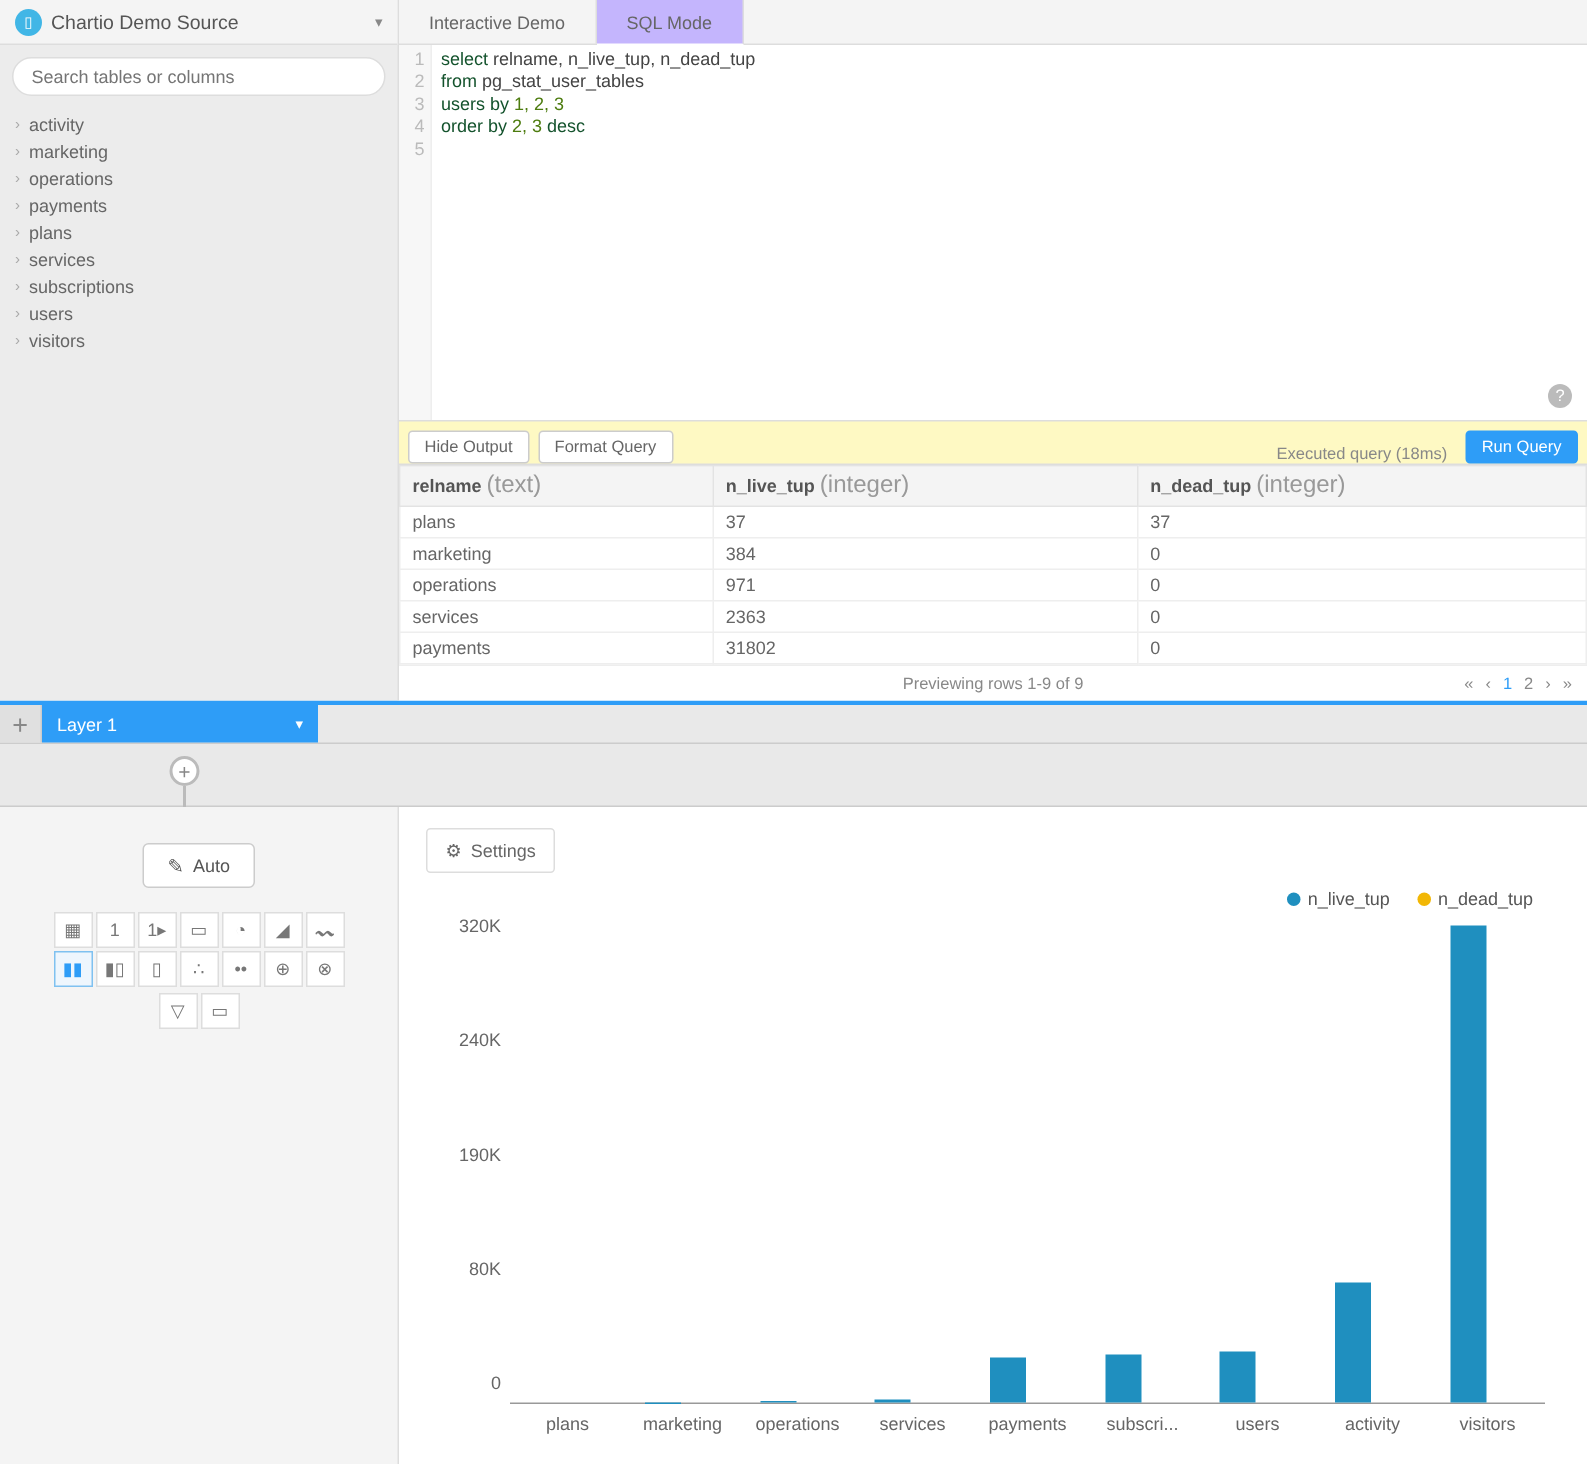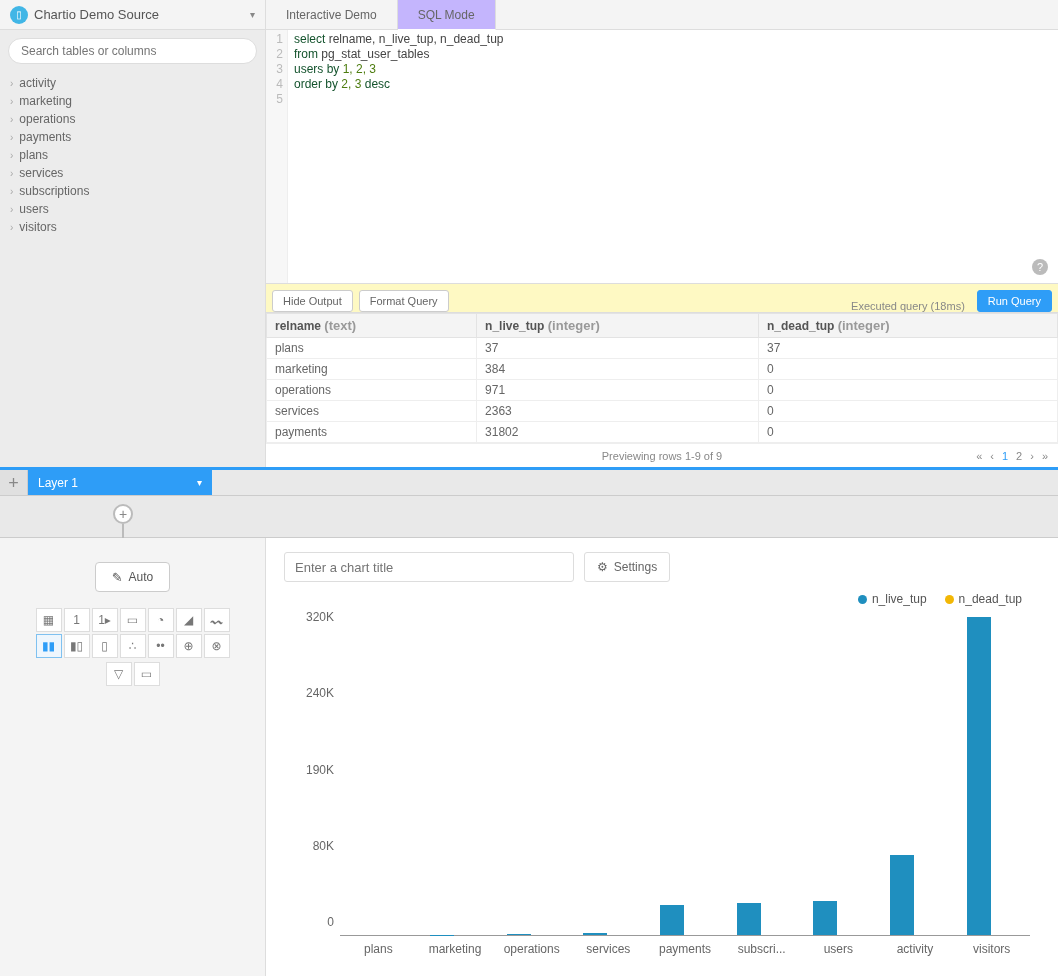--- a/index.html
+++ b/index.html
@@ -25,21 +25,21 @@
 .kw { color: #14532d; }
 .num { color: #4d7c0f; }
 .help-icon { position: absolute; right: 10px; bottom: 8px; width: 16px; height: 16px; border-radius: 50%; background: #bbb; color: #fff; font-size: 11px; display: flex; align-items: center; justify-content: center; cursor: pointer; }
 .out-toolbar { display: flex; align-items: flex-end; height: 30px; border-top: 1px solid #ddd; border-bottom: 1px solid #ddd; background: #fef9c3; padding: 0 6px; gap: 6px; }
 .btn { height: 22px; padding: 0 10px; border: 1px solid #ccc; border-radius: 3px; background: #fff; font-size: 11px; color: #666; cursor: pointer; display: inline-flex; align-items: center; }
 .btn-primary { background: #2e9df7; color: #fff; border-color: #2e9df7; }
 .spacer { flex: 1; }
 .exec-text { font-size: 11px; color: #888; margin-right: 6px; }
 .result-table { width: 100%; border-collapse: collapse; font-size: 12px; }
 .result-table th { text-align: left; background: #f4f4f4; border: 1px solid #e3e3e3; padding: 4px 8px; font-weight: 600; color: #555; }
-.result-table th .type { font-weight: 700; color: #999; font-size: 13px; }
+.result-table th .type { font-weight: 400; color: #999; font-size: 16px; }
 .result-table td { border: 1px solid #eee; padding: 3px 8px; color: #666; }
 .table-footer { display: flex; align-items: center; height: 24px; border-top: 1px solid #eee; font-size: 11px; color: #888; position: relative; }
 .preview-text { position: absolute; left: 50%; transform: translateX(-50%); }
 .pager { margin-left: auto; display: flex; gap: 8px; padding-right: 10px; }
 .pager span { cursor: pointer; color: #888; }
 .pager .active { color: #2e9df7; }
 .layerbar { height: 26px; background: #e9e9e9; display: flex; align-items: stretch; border-bottom: 1px solid #ccc; }
 .layer-add { width: 28px; display: flex; align-items: center; justify-content: center; background: #e0e0e0; border-right: 1px solid #ccc; color: #888; cursor: pointer; font-size: 18px; line-height: 1; }
 .layer-tab { width: 184px; background: #2e9df7; color: #fff; display: flex; align-items: center; padding: 0 10px; font-size: 12px; position: relative; }
 .layer-tab .caret { color: #fff; margin-left: auto; }
@@ -236,21 +236,20 @@
         <div class="icon-cell">⊕</div>
         <div class="icon-cell">⊗</div>
       </div>
     <div class="icon-row2">
       <div class="icon-cell">▽</div>
       <div class="icon-cell">▭</div>
     </div>
   </div>
   <div class="chart-area">
     <div class="chart-header">
-      <input class="title-input" placeholder="Enter a chart title" style="">
       <button class="settings-btn">
         <span>⚙</span>
         <span>Settings</span>
       </button>
     </div>
     <div class="legend" id="legend">
         <div class="legend-item">
           <span class="dot" style="background:#1f8fbf"></span>
           <span>n_live_tup</span>
         </div>

